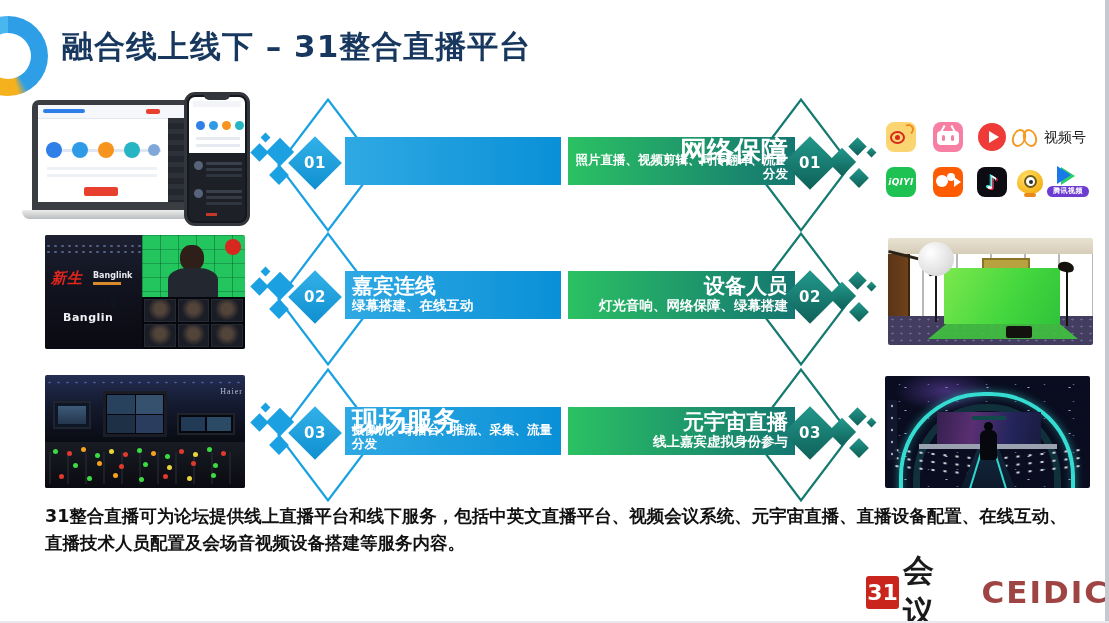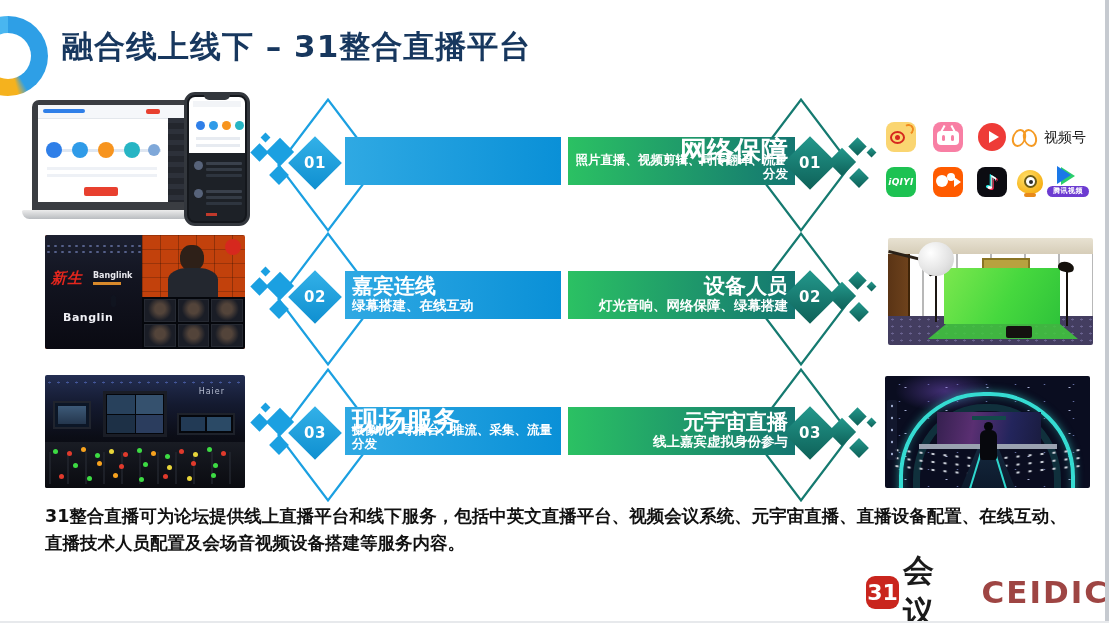--- a/index.html
+++ b/index.html
@@ -68,40 +68,40 @@
   .ph-line{position:absolute;left:7px;top:40px;width:44px;height:3px;background:#e7ebf1;box-shadow:0 7px 0 #e7ebf1;}
   .ph-chat{position:absolute;left:2px;right:2px;top:58px;bottom:2px;background:#1d2127;border-radius:0 0 6px 6px;}
   .ph-av{position:absolute;left:5px;width:9px;height:9px;border-radius:50%;background:#57637a;}
   .pa1{top:8px;} .pa2{top:36px;}
   .ph-msg{position:absolute;left:17px;width:36px;height:3px;background:#3a414c;border-radius:1px;}
   .pm1{top:9px;box-shadow:0 6px 0 #343b45,0 12px 0 #2e353f;}
   .pm2{top:37px;box-shadow:0 6px 0 #343b45,0 12px 0 #2e353f;}
   .ph-like{position:absolute;left:17px;top:60px;width:11px;height:3px;background:#c0392b;}
 
   
-  .art-conf{left:45px;top:11px;width:200px;height:114px;background:#c2410c;overflow:hidden;border-radius:2px;}
+  .art-conf{left:45px;top:11px;width:200px;height:114px;background:#22c55e;overflow:hidden;border-radius:2px;}
   .cf-stage{position:absolute;left:0;top:0;width:97px;height:114px;background:linear-gradient(180deg,#1c2030 0%,#121420 40%,#0a0a12 100%);overflow:hidden;}
   .cf-lights{position:absolute;left:0;top:8px;width:100%;height:12px;background-image:radial-gradient(#55608a 1px,transparent 1.6px);background-size:7px 6px;}
   .cf-xinsheng{position:absolute;left:6px;top:34px;color:#E3261D;font-weight:900;font-size:15px;font-style:italic;letter-spacing:1px;}
   .cf-banglink{position:absolute;left:48px;top:36px;color:#e8e8ee;font-size:8px;font-weight:700;}
   .cf-bsub{position:absolute;left:48px;top:47px;width:28px;height:3px;background:#d98a2b;}
   .cf-banglin{position:absolute;left:18px;top:76px;color:#f0f0f5;font-size:11px;font-weight:600;letter-spacing:.5px;}
   .cf-fig{position:absolute;left:66px;top:60px;width:5px;height:12px;background:#10141f;border-radius:2px;}
   .cf-main{position:absolute;left:97px;top:0;width:103px;height:62px;background:linear-gradient(135deg,#7a5636,#5d3f26 60%,#4a3220);
     background-image:linear-gradient(90deg,rgba(0,0,0,.25) 1px,transparent 1px),linear-gradient(rgba(0,0,0,.2) 1px,transparent 1px);background-size:18px 14px;}
   .cf-head{position:absolute;left:135px;top:10px;width:24px;height:26px;background:#2e2018;border-radius:45%;}
   .cf-shirt{position:absolute;left:123px;top:33px;width:50px;height:29px;background:#23272f;border-radius:40% 40% 0 0;}
   .cf-live{position:absolute;right:4px;top:4px;width:16px;height:16px;background:#D6281E;border-radius:50%;}
   .cf-grid{position:absolute;left:97px;top:62px;width:103px;height:52px;display:grid;grid-template-columns:repeat(3,1fr);grid-template-rows:repeat(2,1fr);gap:2px;background:#05070c;padding:2px;box-sizing:border-box;}
   .cf-cell{background:radial-gradient(circle at 50% 42%,#53443a 0 26%,#1a1d26 62%);border:1px solid #262a33;}
 
   
   .art-ctrl{left:45px;top:15px;width:200px;height:113px;background:linear-gradient(180deg,#232e52 0%,#141a30 26%,#0b0d16 55%,#060608 100%);overflow:hidden;border-radius:2px;}
   .ct-lights{position:absolute;left:0;top:4px;width:100%;height:9px;background-image:radial-gradient(#4a5fa8 1px,transparent 1.5px);background-size:9px 7px;opacity:.85;}
-  .ct-haier{position:absolute;right:20px;top:12px;color:#cfd6e8;font-size:8px;letter-spacing:1px;opacity:.85;}
+  .ct-haier{position:absolute;right:2px;top:12px;color:#cfd6e8;font-size:8px;letter-spacing:1px;opacity:.85;font-family:Liberation Serif, serif;}
   .ct-mon-main{position:absolute;left:58px;top:16px;width:64px;height:46px;background:#04060b;border:3px solid #1a1d26;display:grid;grid-template-columns:1fr 1fr;grid-template-rows:1fr 1fr;gap:1px;padding:1px;box-sizing:border-box;}
   .ct-mon-main i{display:block;} .cm1{background:#28415c;} .cm2{background:#35516e;} .cm3{background:#1d3046;} .cm4{background:#2b3d5e;}
   .ct-mon-s{position:absolute;left:8px;top:26px;width:34px;height:24px;background:#0c1626;border:2px solid #20242e;}
   .ct-mon-s::after{content:"";position:absolute;inset:3px;background:linear-gradient(#3d5a78,#24364d);}
   .ct-mon-r{position:absolute;left:132px;top:38px;width:58px;height:22px;background:#05070c;border:2px solid #1e222b;display:flex;gap:2px;padding:2px;box-sizing:border-box;}
   .ct-mon-r i{flex:1;} .cr1{background:#223a55;} .cr2{background:#2b4a66;}
   .ct-desk{position:absolute;left:0;bottom:0;width:100%;height:46px;background:linear-gradient(180deg,#191c24,#0a0b10);}
   .ct-faders{position:absolute;left:4px;right:4px;bottom:4px;height:32px;background:repeating-linear-gradient(90deg,#262a33 0 2px,transparent 2px 18px);opacity:.6;}
   .ct-knobs{position:absolute;left:8px;bottom:34px;width:5px;height:5px;border-radius:50%;background:#3ddb43;
     box-shadow:14px 2px 0 #e03a2c,28px -2px 0 #f7a21e,42px 4px 0 #3ddb43,56px 0 0 #e8d53a,70px 3px 0 #e03a2c,84px -1px 0 #3ddb43,
@@ -181,21 +181,21 @@
   .ms-lens::after{content:"";position:absolute;left:3px;top:3px;width:4px;height:4px;border-radius:50%;background:#2a2a2a;}
   .ms-feet{position:absolute;left:8px;top:25px;width:12px;height:4px;background:#E8891A;border-radius:2px;}
   .ic-tv{left:1050px;top:76px;width:36px;height:34px;background:transparent;border-radius:0;}
   .tv-tri2{position:absolute;left:11px;top:1px;width:0;height:0;border-left:14px solid #2BD06A;border-top:9px solid transparent;border-bottom:9px solid transparent;}
   .tv-tri1{position:absolute;left:7px;top:0;width:0;height:0;border-left:14px solid #1A78E8;border-top:9px solid transparent;border-bottom:9px solid transparent;}
   .tv-badge{position:absolute;left:-3px;top:20px;width:42px;height:11px;background:#6C3BD1;border-radius:5.5px;color:#fff;font-size:7px;line-height:11px;text-align:center;font-weight:700;letter-spacing:.5px;}
 
   
   .footer-par{position:absolute;left:45px;top:503px;width:1022px;font-size:17.5px;font-weight:700;color:#111;line-height:27px;}
   .branding{position:absolute;left:866px;top:550px;display:flex;align-items:center;}
-  .logo31{width:36px;height:33px;background:#C9251D;color:#fff;font-weight:800;font-size:22px;display:flex;align-items:center;justify-content:center;border-radius:9px;}
+  .logo31{width:36px;height:33px;background:#C9251D;color:#fff;font-weight:800;font-size:22px;display:flex;align-items:center;justify-content:center;border-radius:3px;}
   .logo31-text{font-size:31px;font-weight:900;color:#1a1a1a;margin-left:4px;letter-spacing:1px;}
   .ceidic{font-size:31px;font-weight:800;color:#9E4543;margin-left:20px;letter-spacing:2px;}
 </style>
 </head>
 <body>
 
 <div class="slide">
   <div class="corner-logo"></div>
   <div class="page-title">融合线上线下 – 31整合直播平台</div>
 

